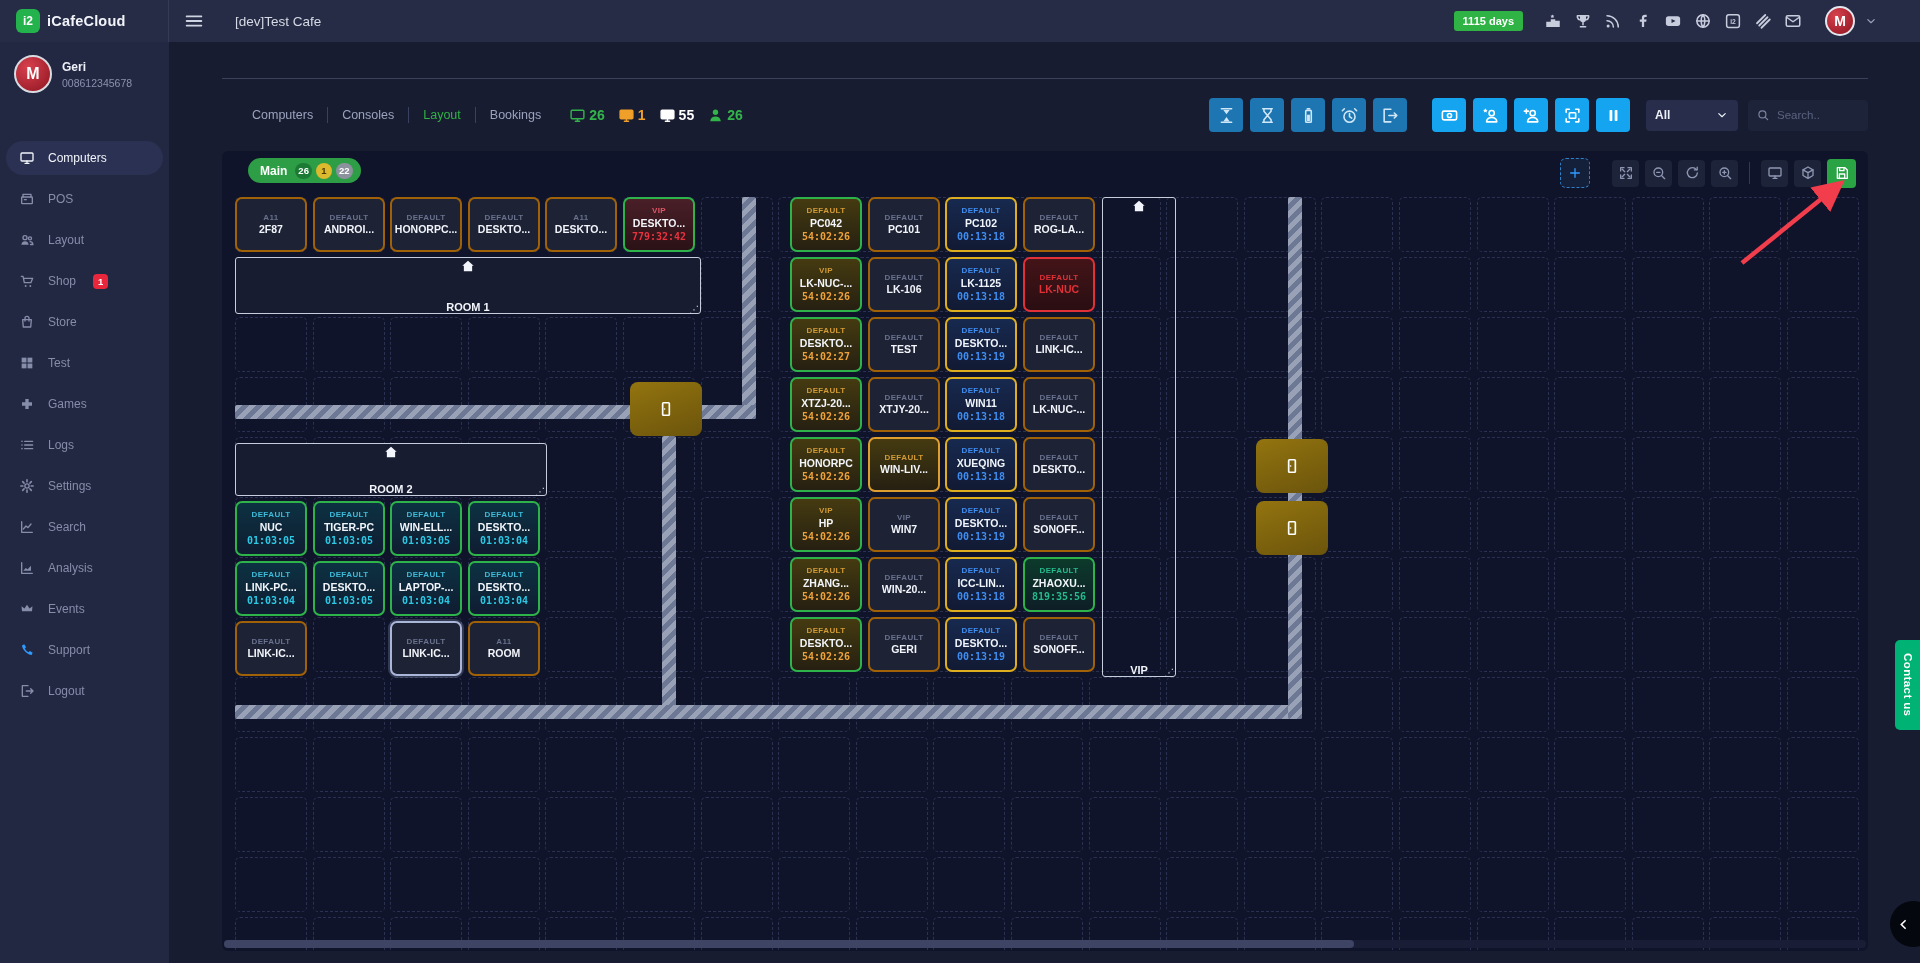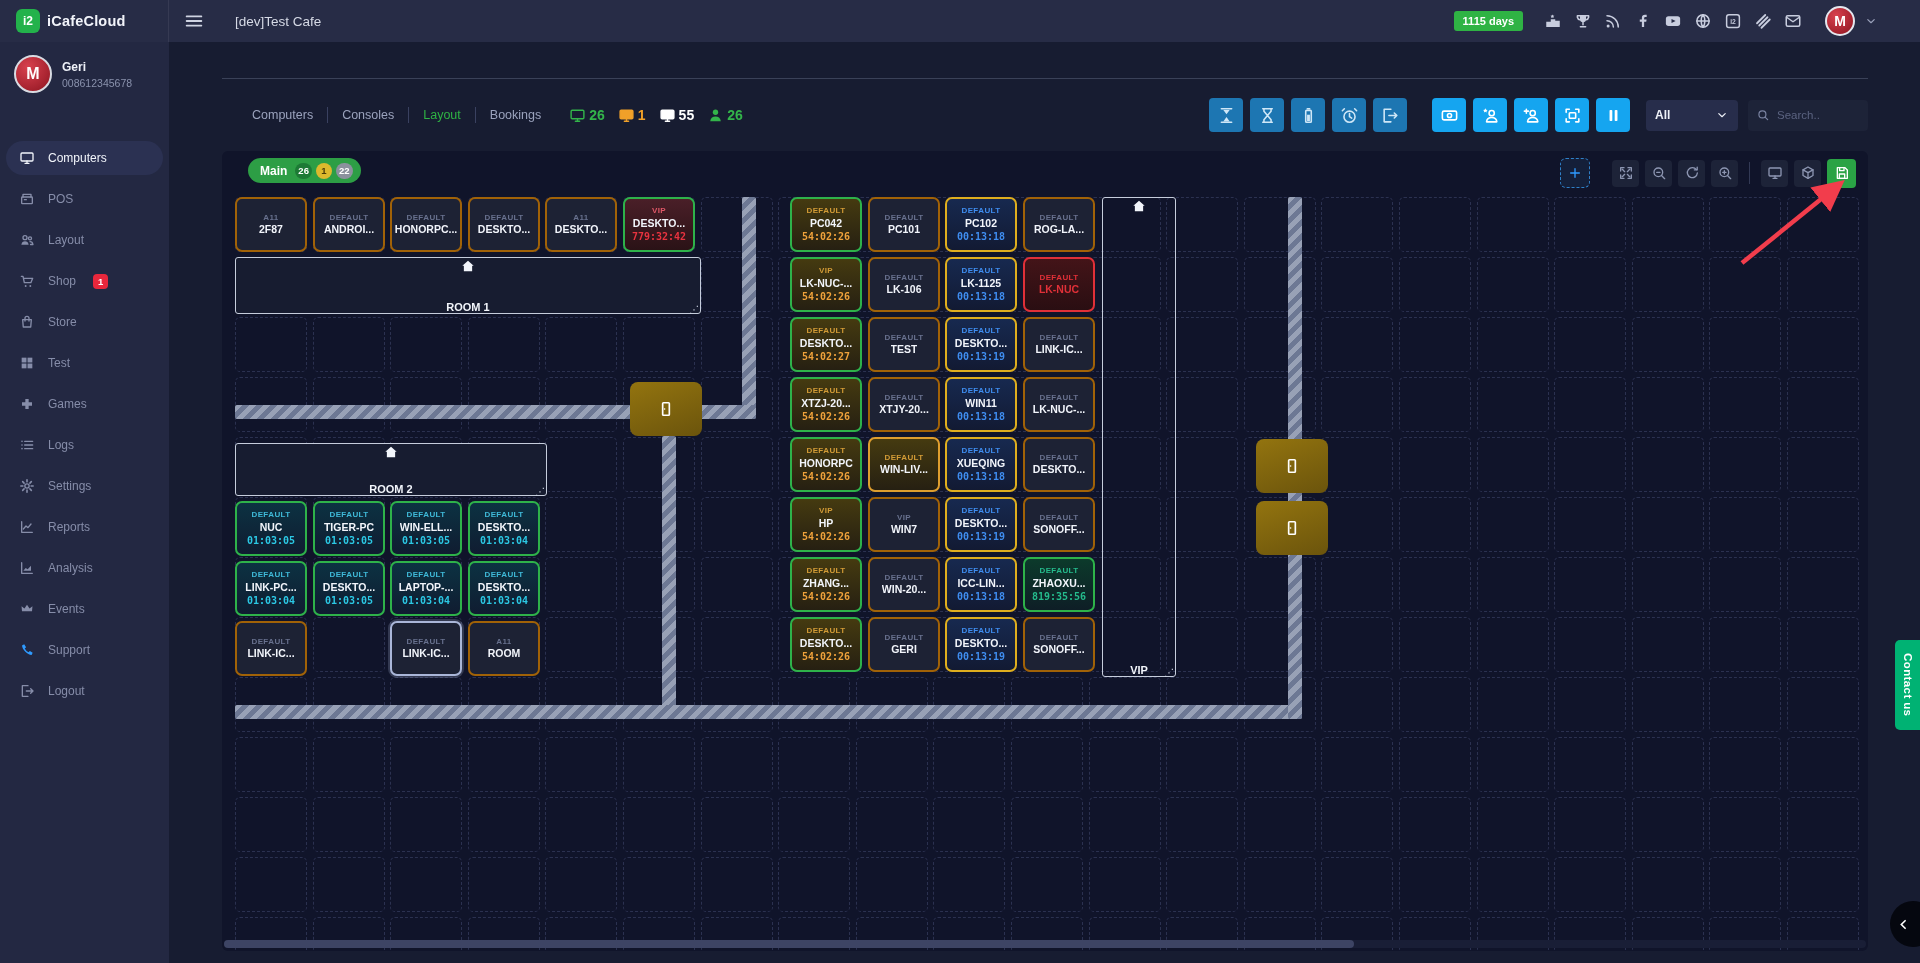--- a/index.html
+++ b/index.html
@@ -280,21 +280,21 @@
               <circle cx="12" cy="12" r="3.2"></circle>
               <path d="M12 2.8v3M12 18.2v3M2.8 12h3M18.2 12h3M5.5 5.5l2.1 2.1M16.4 16.4l2.1 2.1M18.5 5.5l-2.1 2.1M7.6 16.4l-2.1 2.1" stroke-width="2.4"></path>
             </svg></div>
           <div>Settings</div>
         </div>
         <div class="nav-item">
           <div class="nic"><svg viewBox="0 0 24 24" width="100%" height="100%" fill="none" stroke="currentColor" stroke-width="2" stroke-linecap="round" stroke-linejoin="round">
               <path d="M4 4v16h16"></path>
               <path d="M6.5 15l4-4.5 3 2.5 4.5-5.5"></path>
             </svg></div>
-          <div>Reports</div>
+          <div>Search</div>
         </div>
         <div class="nav-item">
           <div class="nic"><svg viewBox="0 0 24 24" width="100%" height="100%" fill="none" stroke="currentColor" stroke-width="2" stroke-linecap="round" stroke-linejoin="round">
               <path d="M4 4v16h16"></path>
               <path d="M6.5 16l3.5-4 3 2 5-5.5V16z" fill="currentColor" stroke="none"></path>
             </svg></div>
           <div>Analysis</div>
         </div>
         <div class="nav-item">
           <div class="nic"><svg viewBox="0 0 24 24" width="100%" height="100%" fill="none" stroke="currentColor" stroke-width="2" stroke-linecap="round" stroke-linejoin="round">

